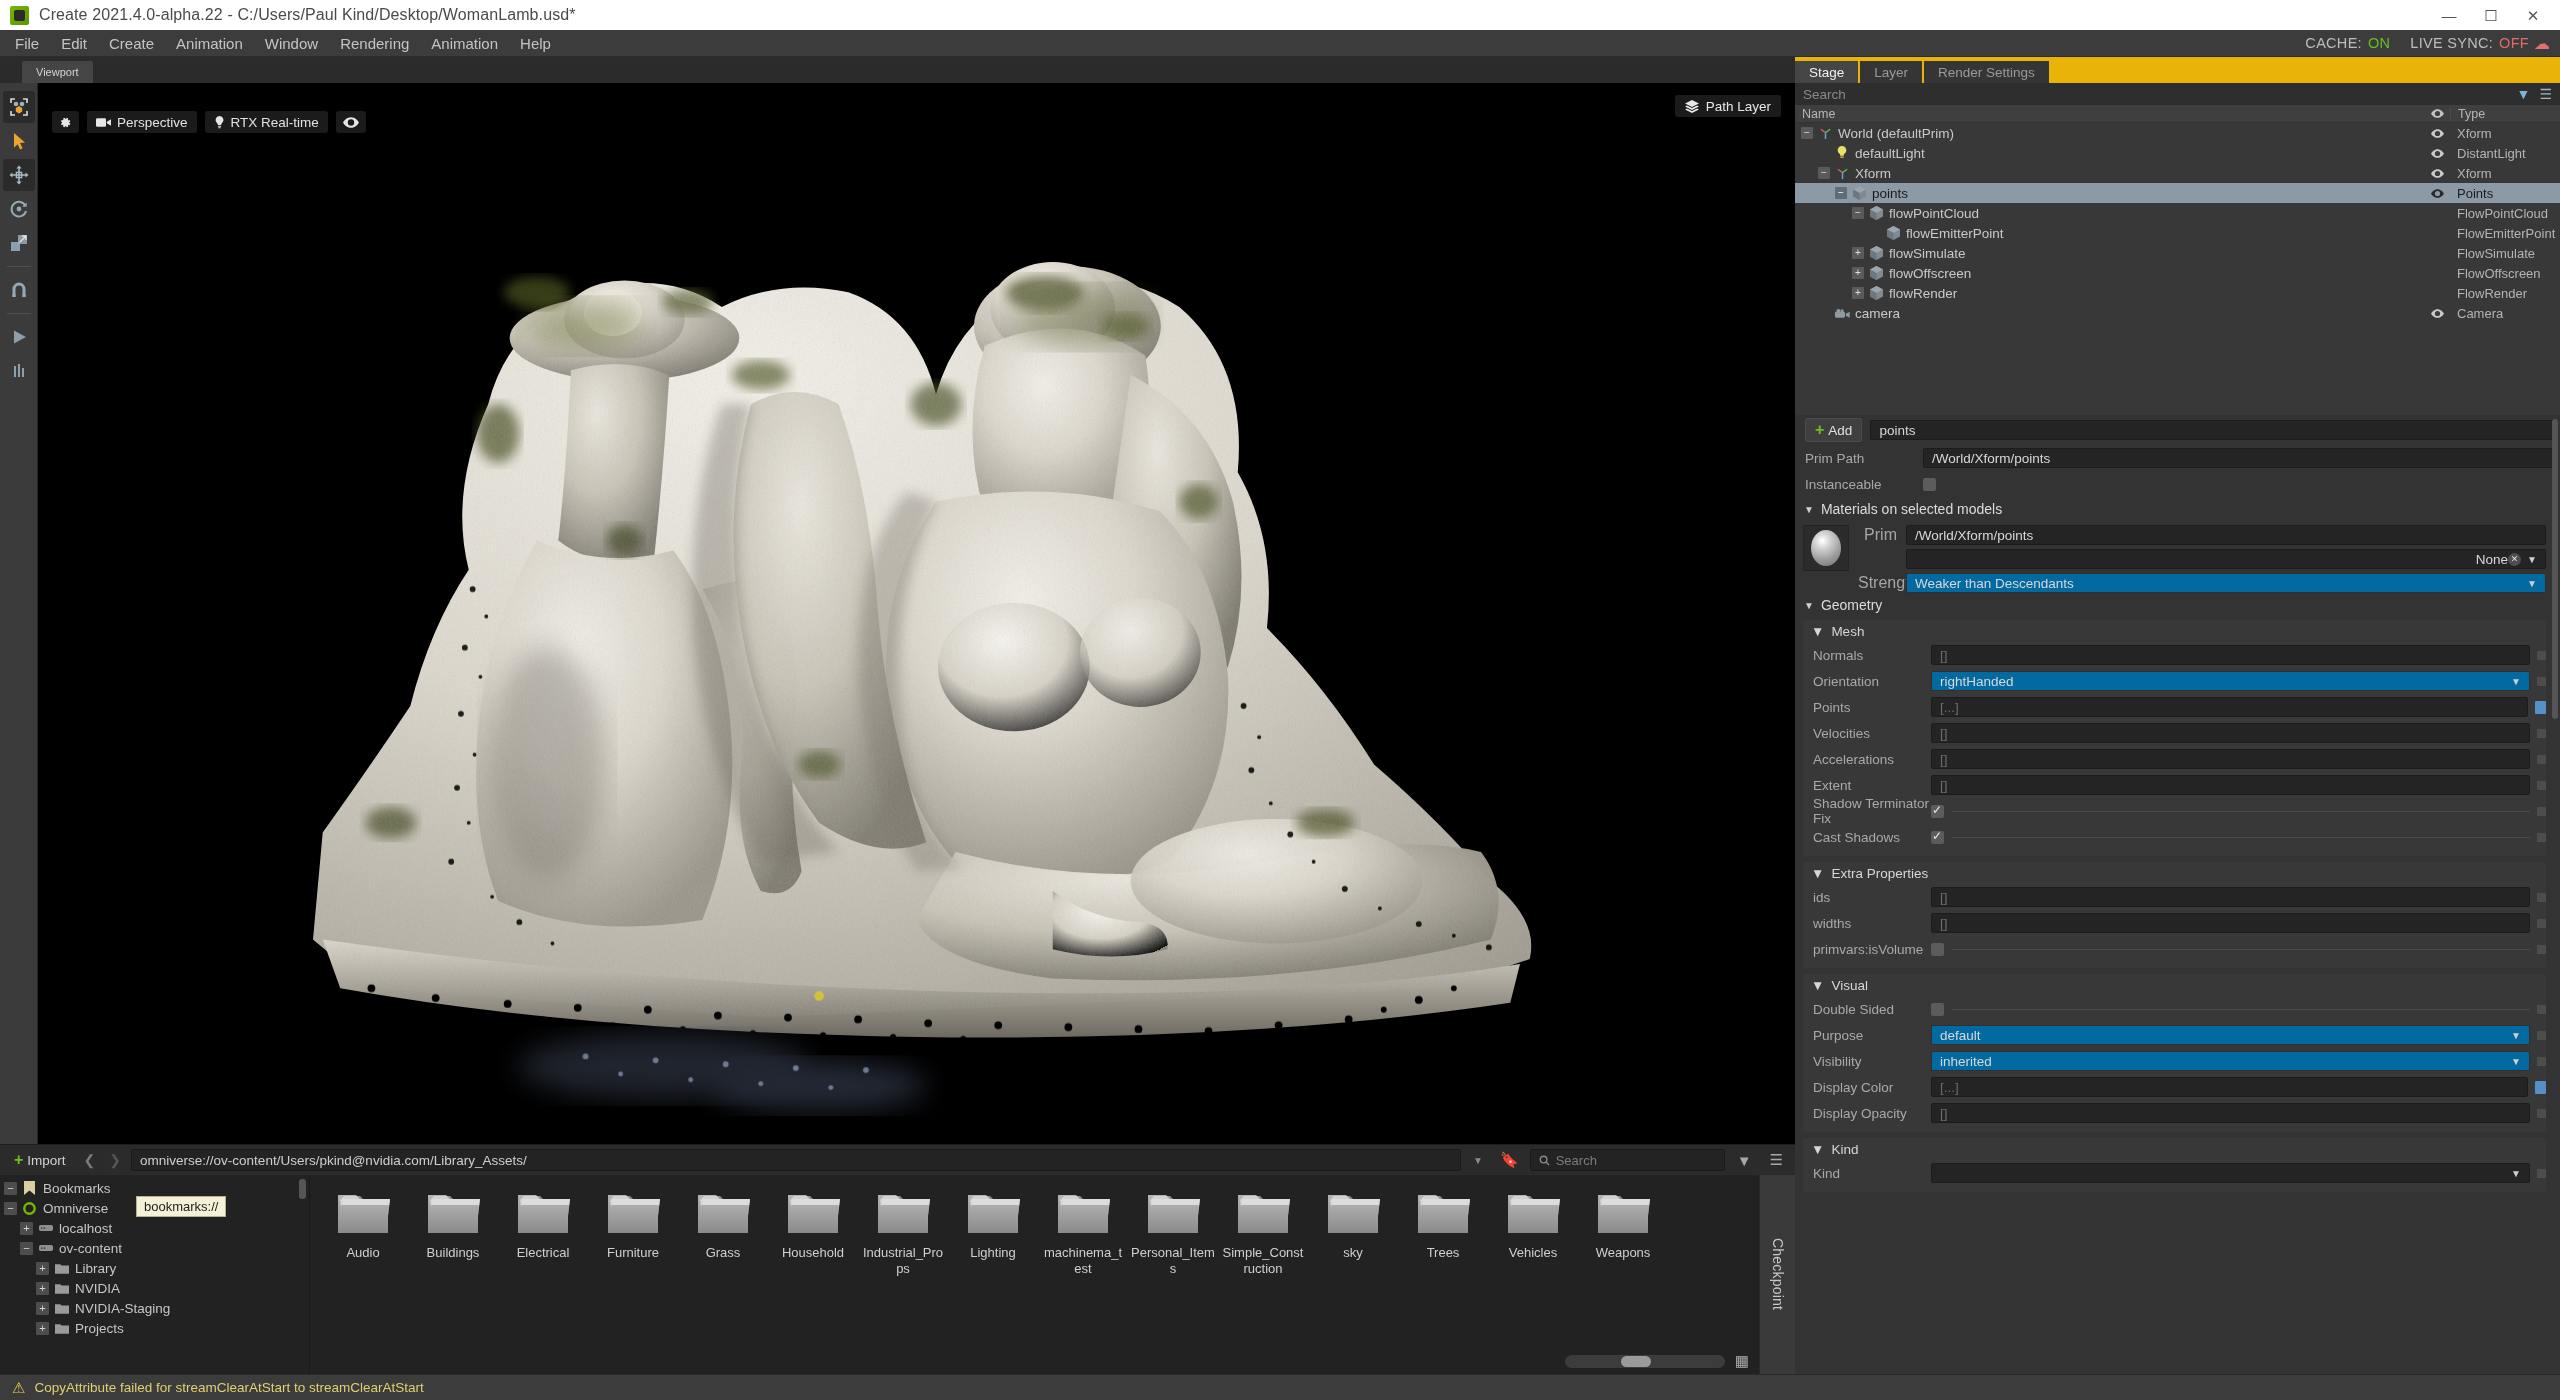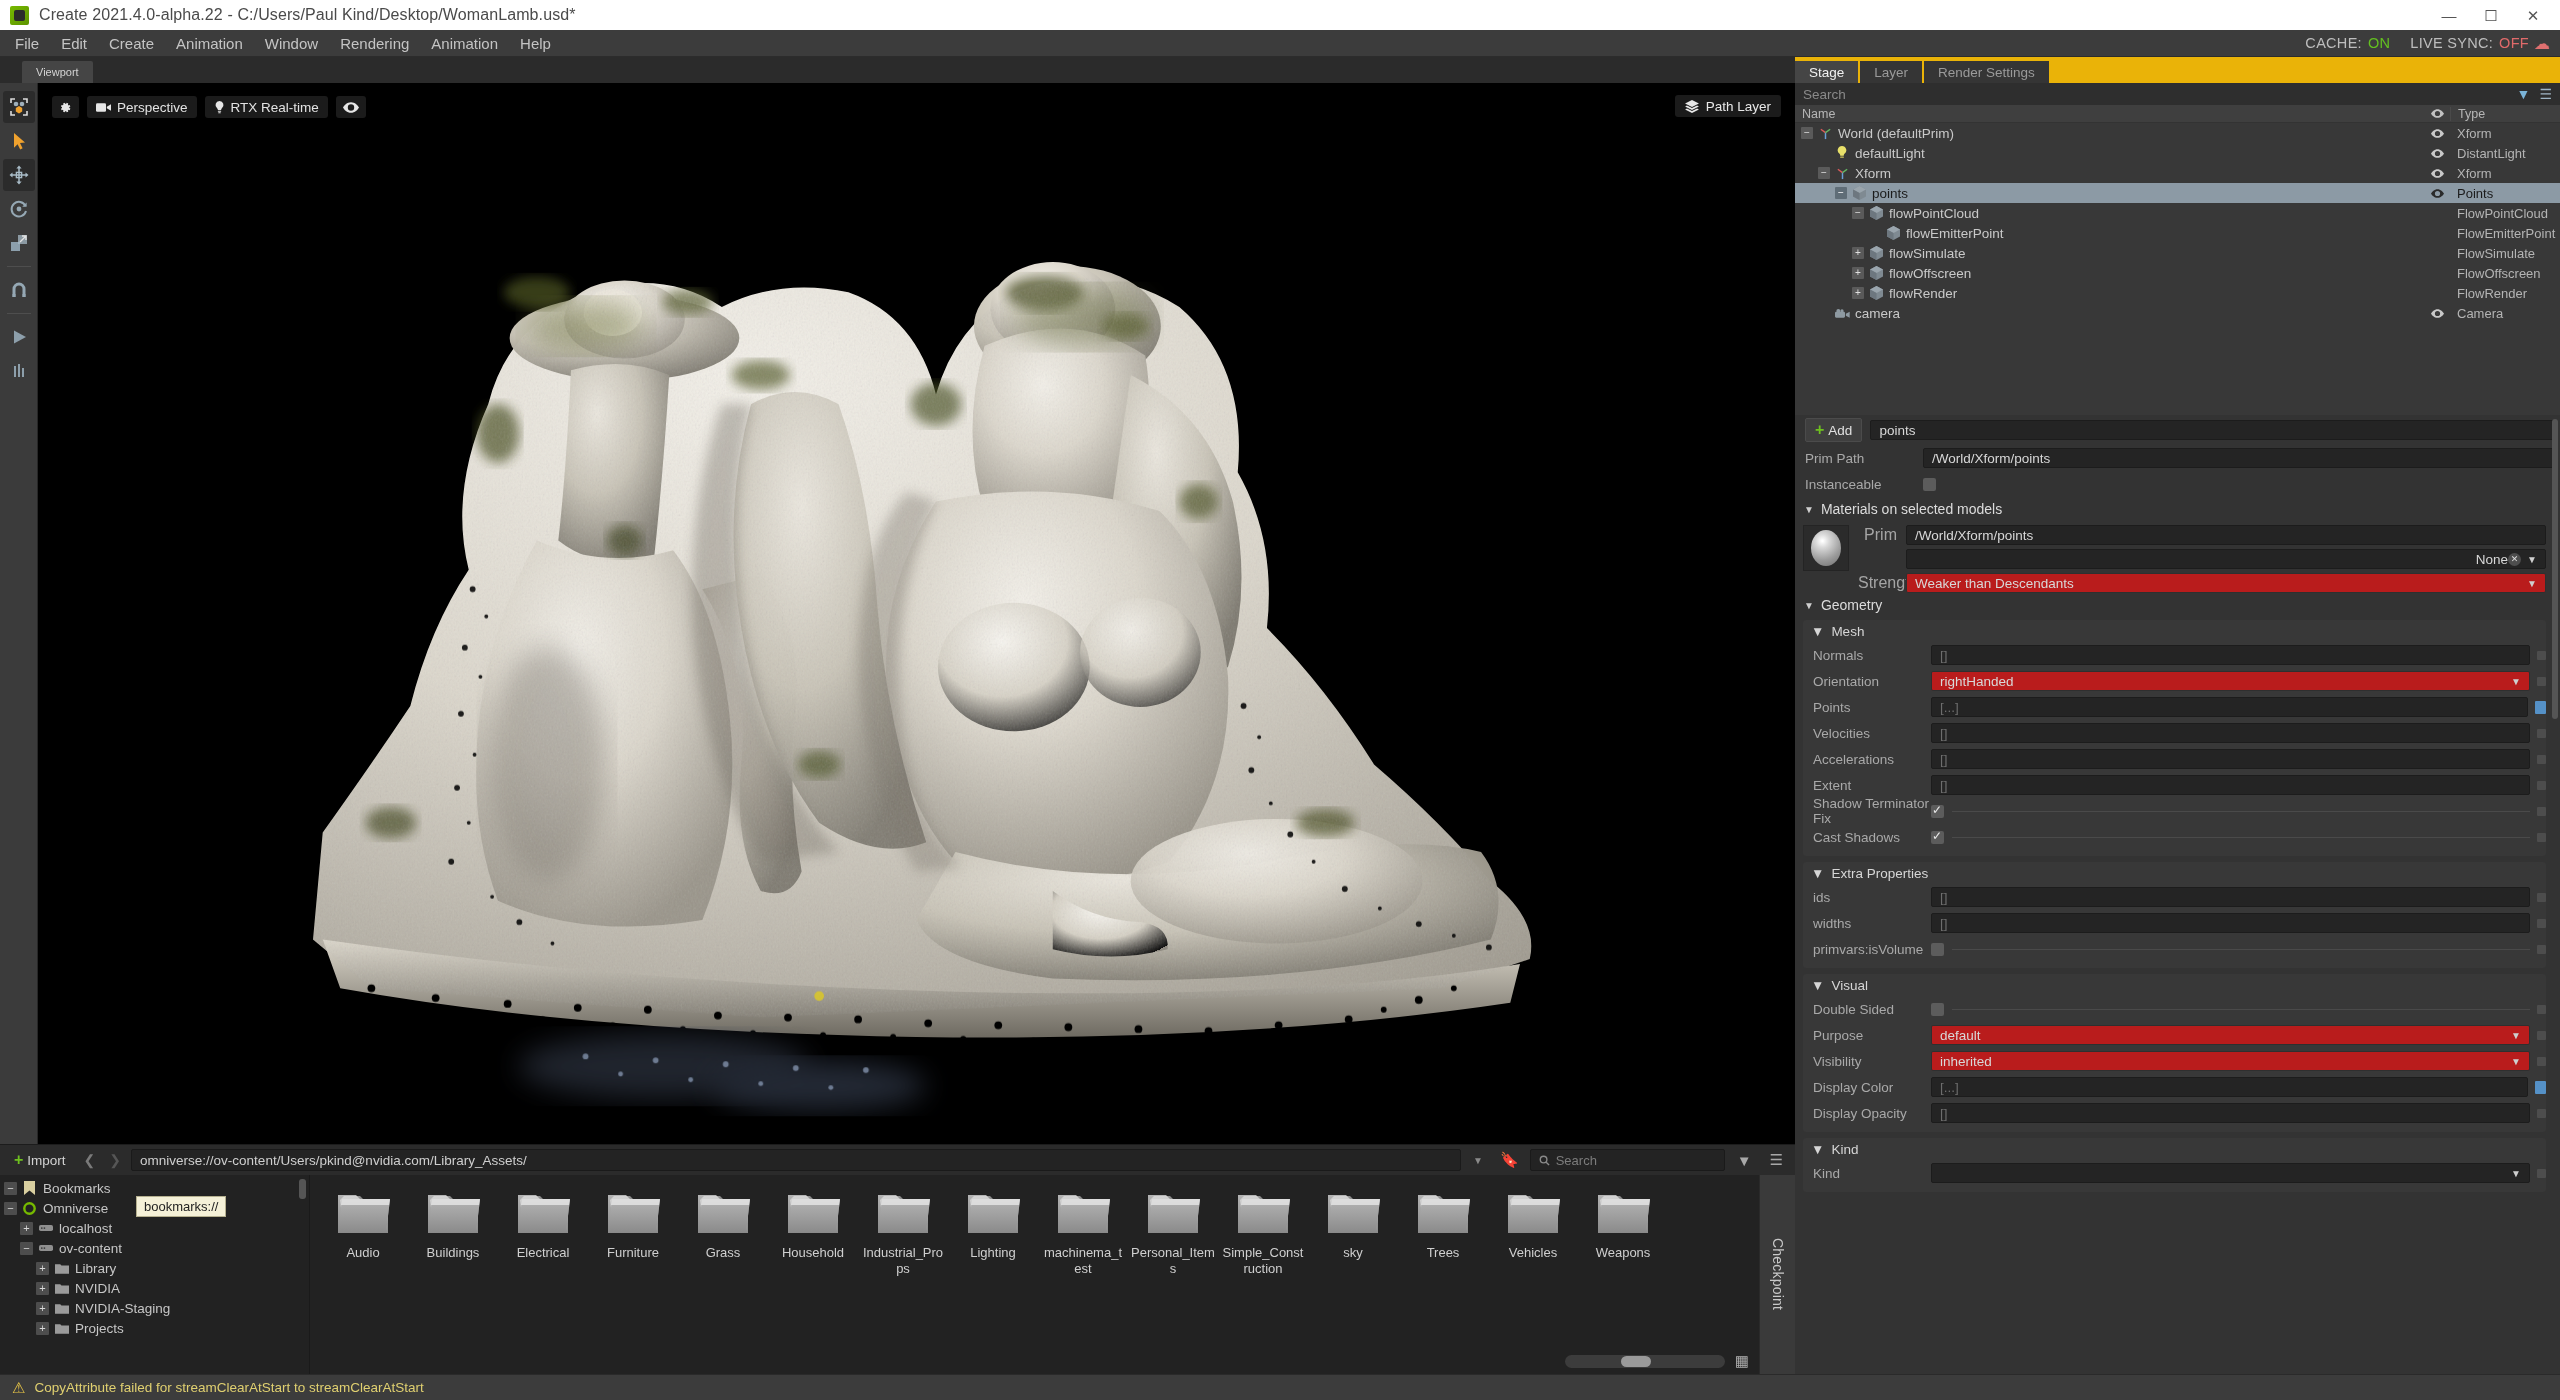--- a/index.html
+++ b/index.html
@@ -76,21 +76,21 @@
     width: 32px; height: 32px; display: flex; align-items: center; justify-content: center;
     border-radius: 3px; color: #9fb0bb; position: relative;
   }
   .tool.active { background: #2b2b2b; }
   .tool.orange { color: #f0a22e; }
   .tool svg { display:block; }
   .railsep { width: 24px; height: 1px; background: #4e4e4e; margin: 5px 0; }
 
   
   .viewport { flex: 1; position: relative; background: #000; min-width: 0; overflow: hidden; }
-  .vp-toolbar { position: absolute; left: 14px; top: 13px; display: flex; gap: 8px; z-index: 4; }
+  .vp-toolbar { position: absolute; left: 14px; top: 28px; display: flex; gap: 8px; z-index: 4; }
   .vpbtn {
     height: 22px; background: #1b1b1b; border-radius: 3px; display: flex; align-items: center;
     gap: 6px; padding: 0 9px; font-size: 13.5px; color: #e2e2e2;
   }
   .vpbtn.icononly { padding: 0 7px; }
   .rootlayer {
     position: absolute; right: 14px; top: 12px; z-index: 4;
     height: 22px; background: #1b1b1b; border-radius: 3px; display: flex; align-items: center;
     gap: 7px; padding: 0 10px; font-size: 13.5px; color: #e8e8e8;
   }
@@ -201,21 +201,21 @@
   .propbody { flex: 1; overflow: hidden; position: relative; padding-right: 6px; }
   .vscroll { position:absolute; right:2px; top:4px; width:6px; height:300px; background:#555; border-radius:3px; }
 
   .prow { display: flex; align-items: center; height: 26px; padding-left: 10px; }
   .plabel { width: 118px; font-size: 13.5px; color: #a9a9a9; flex:none; }
   .pfield {
     flex: 1; height: 20px; background: #242424; border: 1px solid #1c1c1c; border-radius: 2px;
     display: flex; align-items: center; padding: 0 8px; font-size: 13.5px; color: #d8d8d8;
   }
   .pfield.empty { color: #6d6d6d; }
-  .pfield.combo { background: #b91c1c; border-color: #2f2f2f; justify-content: space-between; }
+  .pfield.combo { background: #0369a1; border-color: #2f2f2f; justify-content: space-between; }
   .pfield.dark-combo { background:#242424; border-color:#1c1c1c; justify-content: flex-end;}
   .caret { font-size: 10px; color: #cfcfcf; }
   .addbtn {
     display: flex; align-items: center; gap: 4px; background: #3f3f3f; border: 1px solid #4b4b4b;
     border-radius: 2px; padding: 3px 9px; font-size: 13.5px; color: #e0e0e0; margin-right: 8px;
   }
   .cbox { width: 13px; height: 13px; background: #5c5c5c; border-radius: 2px; flex:none; }
   .cbox.checked { background: #5c5c5c; position: relative; }
   .cbox.checked:after {
     content: "\2713"; position: absolute; left: 1px; top: -2px; font-size: 12px; color: #e8e8e8;

